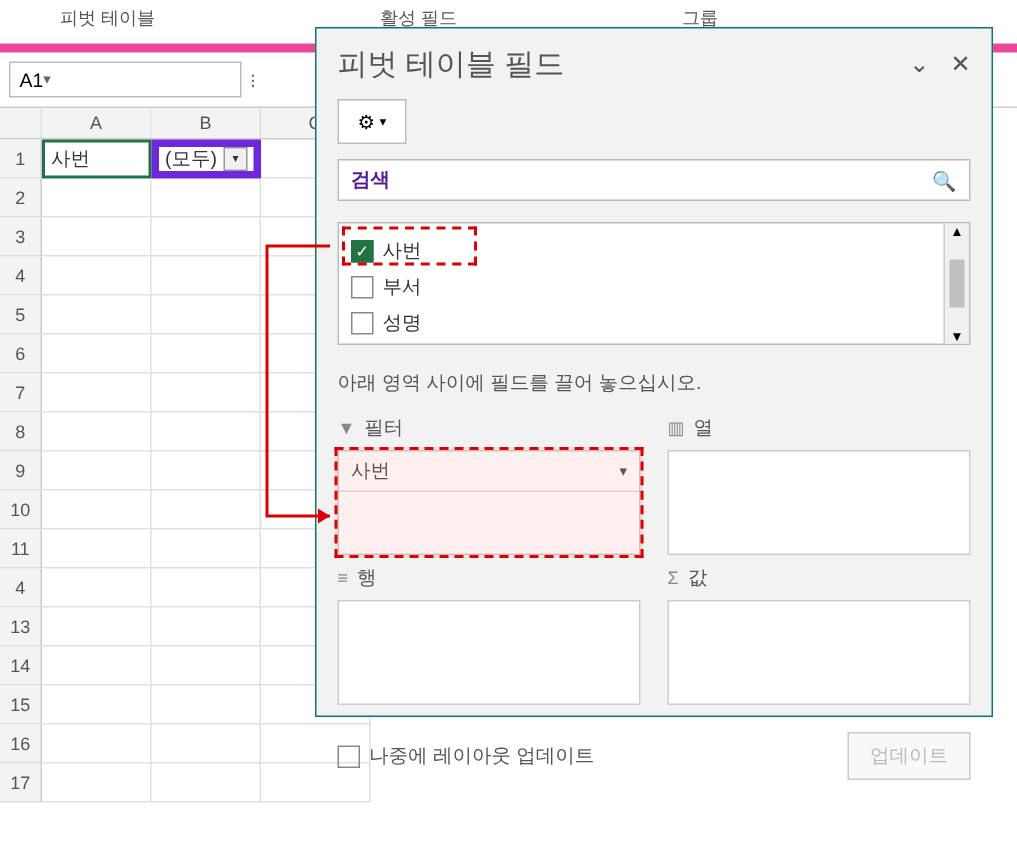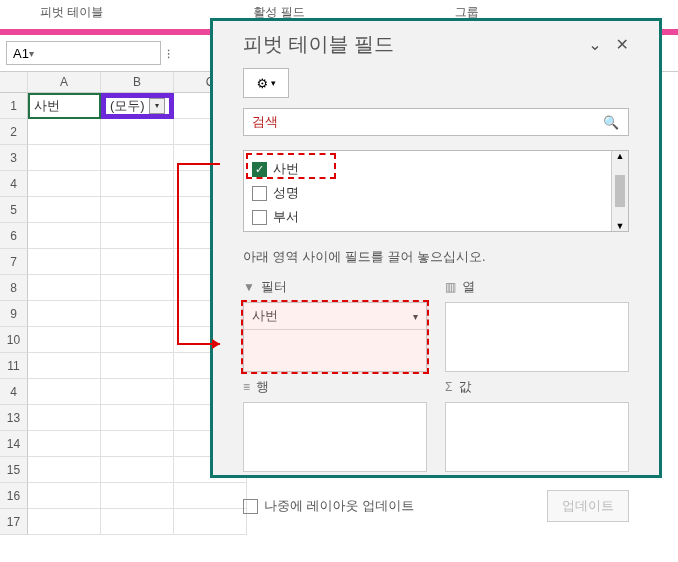--- a/index.html
+++ b/index.html
@@ -93,22 +93,22 @@
       display: flex; align-items: center; justify-content: center;
     }
     
     .field-pane {
       position: absolute;
       top: 18px;
       left: 210px;
       width: 452px;
       height: 460px;
       background: #f2f2f2;
-      border: 3px solid #0f766e;
-      padding: 10px 30px;
+      border: 1px solid #0f766e;
+      padding: 10px 14px;
     }
     .pane-header {
       display: flex;
       justify-content: space-between;
       align-items: center;
       margin-bottom: 10px;
     }
     .pane-title { font-size: 20px; color: #555; }
     .pane-controls { display: flex; gap: 14px; color: #555; font-size: 16px; }
     .pane-sub-row {
@@ -126,21 +126,22 @@
     }
     .search-box {
       display: flex;
       align-items: center;
       border: 1px solid #bbb;
       background: #fff;
       height: 28px;
       padding: 0 8px;
       margin-bottom: 14px;
       justify-content: space-between;
-      color: #b91c1c;
+      color: #4c1d95;
+      font-weight: bold;
     }
     .field-list {
       border: 1px solid #bbb;
       background: #fff;
       height: 82px;
       position: relative;
     }
     .field-list-inner { padding: 6px 8px; }
     .field-item {
       display: flex;
@@ -392,25 +393,25 @@
     <span>🔍</span>
   </div>
   <div class="field-list">
     <div class="field-list-inner" id="field-items">
         <div class="field-item">
           <div class="field-check checked">✓</div>
           <span>사번</span>
         </div>
         <div class="field-item">
           <div class="field-check"></div>
-          <span>성명</span>
+          <span>부서</span>
         </div>
         <div class="field-item">
           <div class="field-check"></div>
-          <span>부서</span>
+          <span>성명</span>
         </div>
       </div>
     <div class="field-highlight"></div>
     <div class="field-scroll">
       <span style="font-size:9px;text-align:center;">▲</span>
       <div class="scroll-thumb"></div>
       <span style="font-size:9px;text-align:center;">▼</span>
     </div>
   </div>
   <div class="drag-label">아래 영역 사이에 필드를 끌어 놓으십시오.</div>

